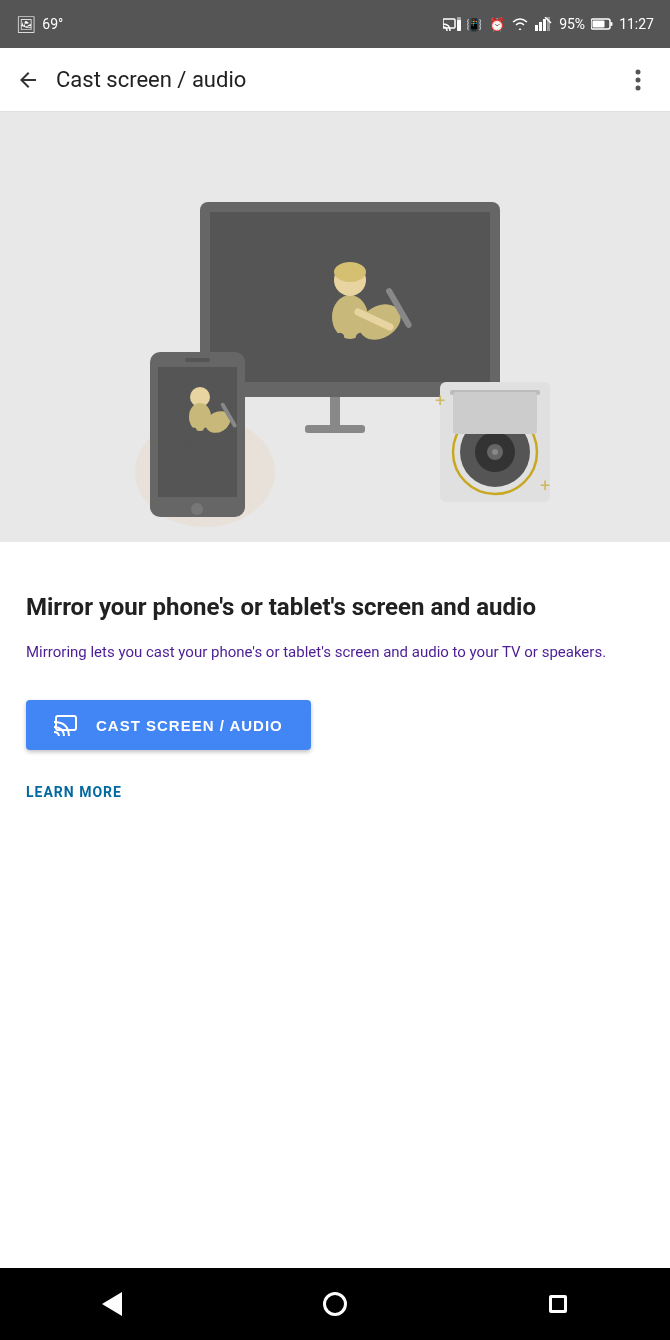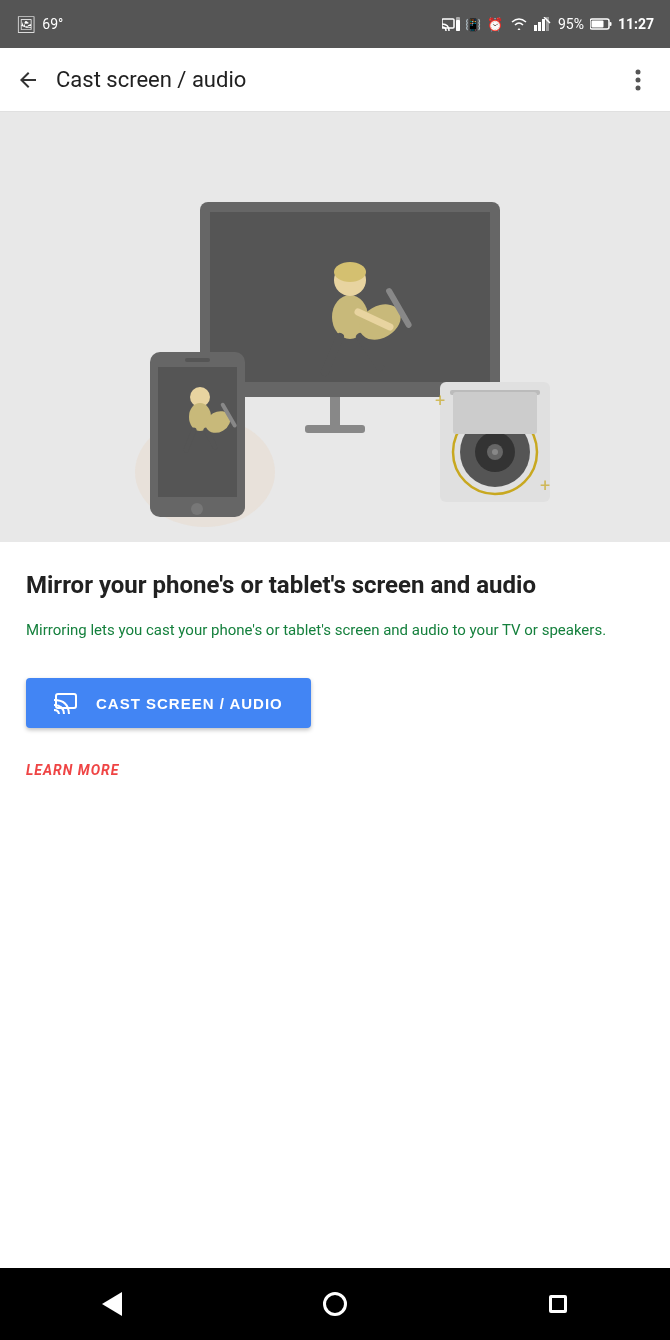--- a/index.html
+++ b/index.html
@@ -96,31 +96,32 @@
     .hero svg {
       width: 100%;
       height: 100%;
     }
 
     
     .content {
       flex: 1;
       padding: 28px 10px 20px 26px;
       background: #fff;
+      margin-top: 22px;
     }
     .main-heading {
       font-size: 24px;
       font-weight: 700;
       color: #212121;
       line-height: 1.3;
       margin-bottom: 18px;
     }
     .description {
       font-size: 15px;
-      color: #15803d;
+      color: #4c1d95;
       line-height: 1.55;
       margin-bottom: 36px;
     }
 
     
     .cast-button {
       display: inline-flex;
       align-items: center;
       gap: 14px;
       background: #4285f4;
@@ -137,29 +138,28 @@
       box-shadow: 0 2px 4px rgba(0,0,0,0.25);
     }
     .cast-button-icon {
       width: 28px;
       height: 22px;
       flex-shrink: 0;
     }
 
     
     .learn-more {
-      color: #ef4444;
+      color: #0369a1;
       font-size: 14px;
       font-weight: 700;
       letter-spacing: 1px;
       text-transform: uppercase;
       text-decoration: none;
       cursor: pointer;
       display: inline-block;
-      font-style: italic;
     }
 
     
     .nav-bar {
       background: #000;
       height: 72px;
       display: flex;
       align-items: center;
       justify-content: space-around;
       flex-shrink: 0;
@@ -230,21 +230,21 @@
       <rect x="12" y="0" width="3" height="14" opacity="0.4"></rect>
       <line x1="10" y1="0" x2="16" y2="6" stroke="white" stroke-width="1.5"></line>
     </svg>
     <span>95%</span>
 
     <svg width="22" height="12" viewBox="0 0 22 12" fill="none">
       <rect x="0" y="1" width="19" height="10" rx="2" stroke="white" stroke-width="1.5"></rect>
       <rect x="1.5" y="2.5" width="12" height="7" rx="1" fill="white"></rect>
       <rect x="19.5" y="4" width="2" height="4" rx="1" fill="white"></rect>
     </svg>
-    <span style="font-weight:700;">11:27</span>
+    <span style="font-weight:400;">11:27</span>
   </div>
 </div>
 
 <div class="app-bar">
   <button class="back-btn">
     <svg width="24" height="24" viewBox="0 0 24 24" fill="none">
       <path d="M20 11H7.83l5.59-5.59L12 4l-8 8 8 8 1.41-1.41L7.83 13H20v-2z" fill="#333"></path>
     </svg>
   </button>
   <span class="app-bar-title">Cast screen / audio</span>

